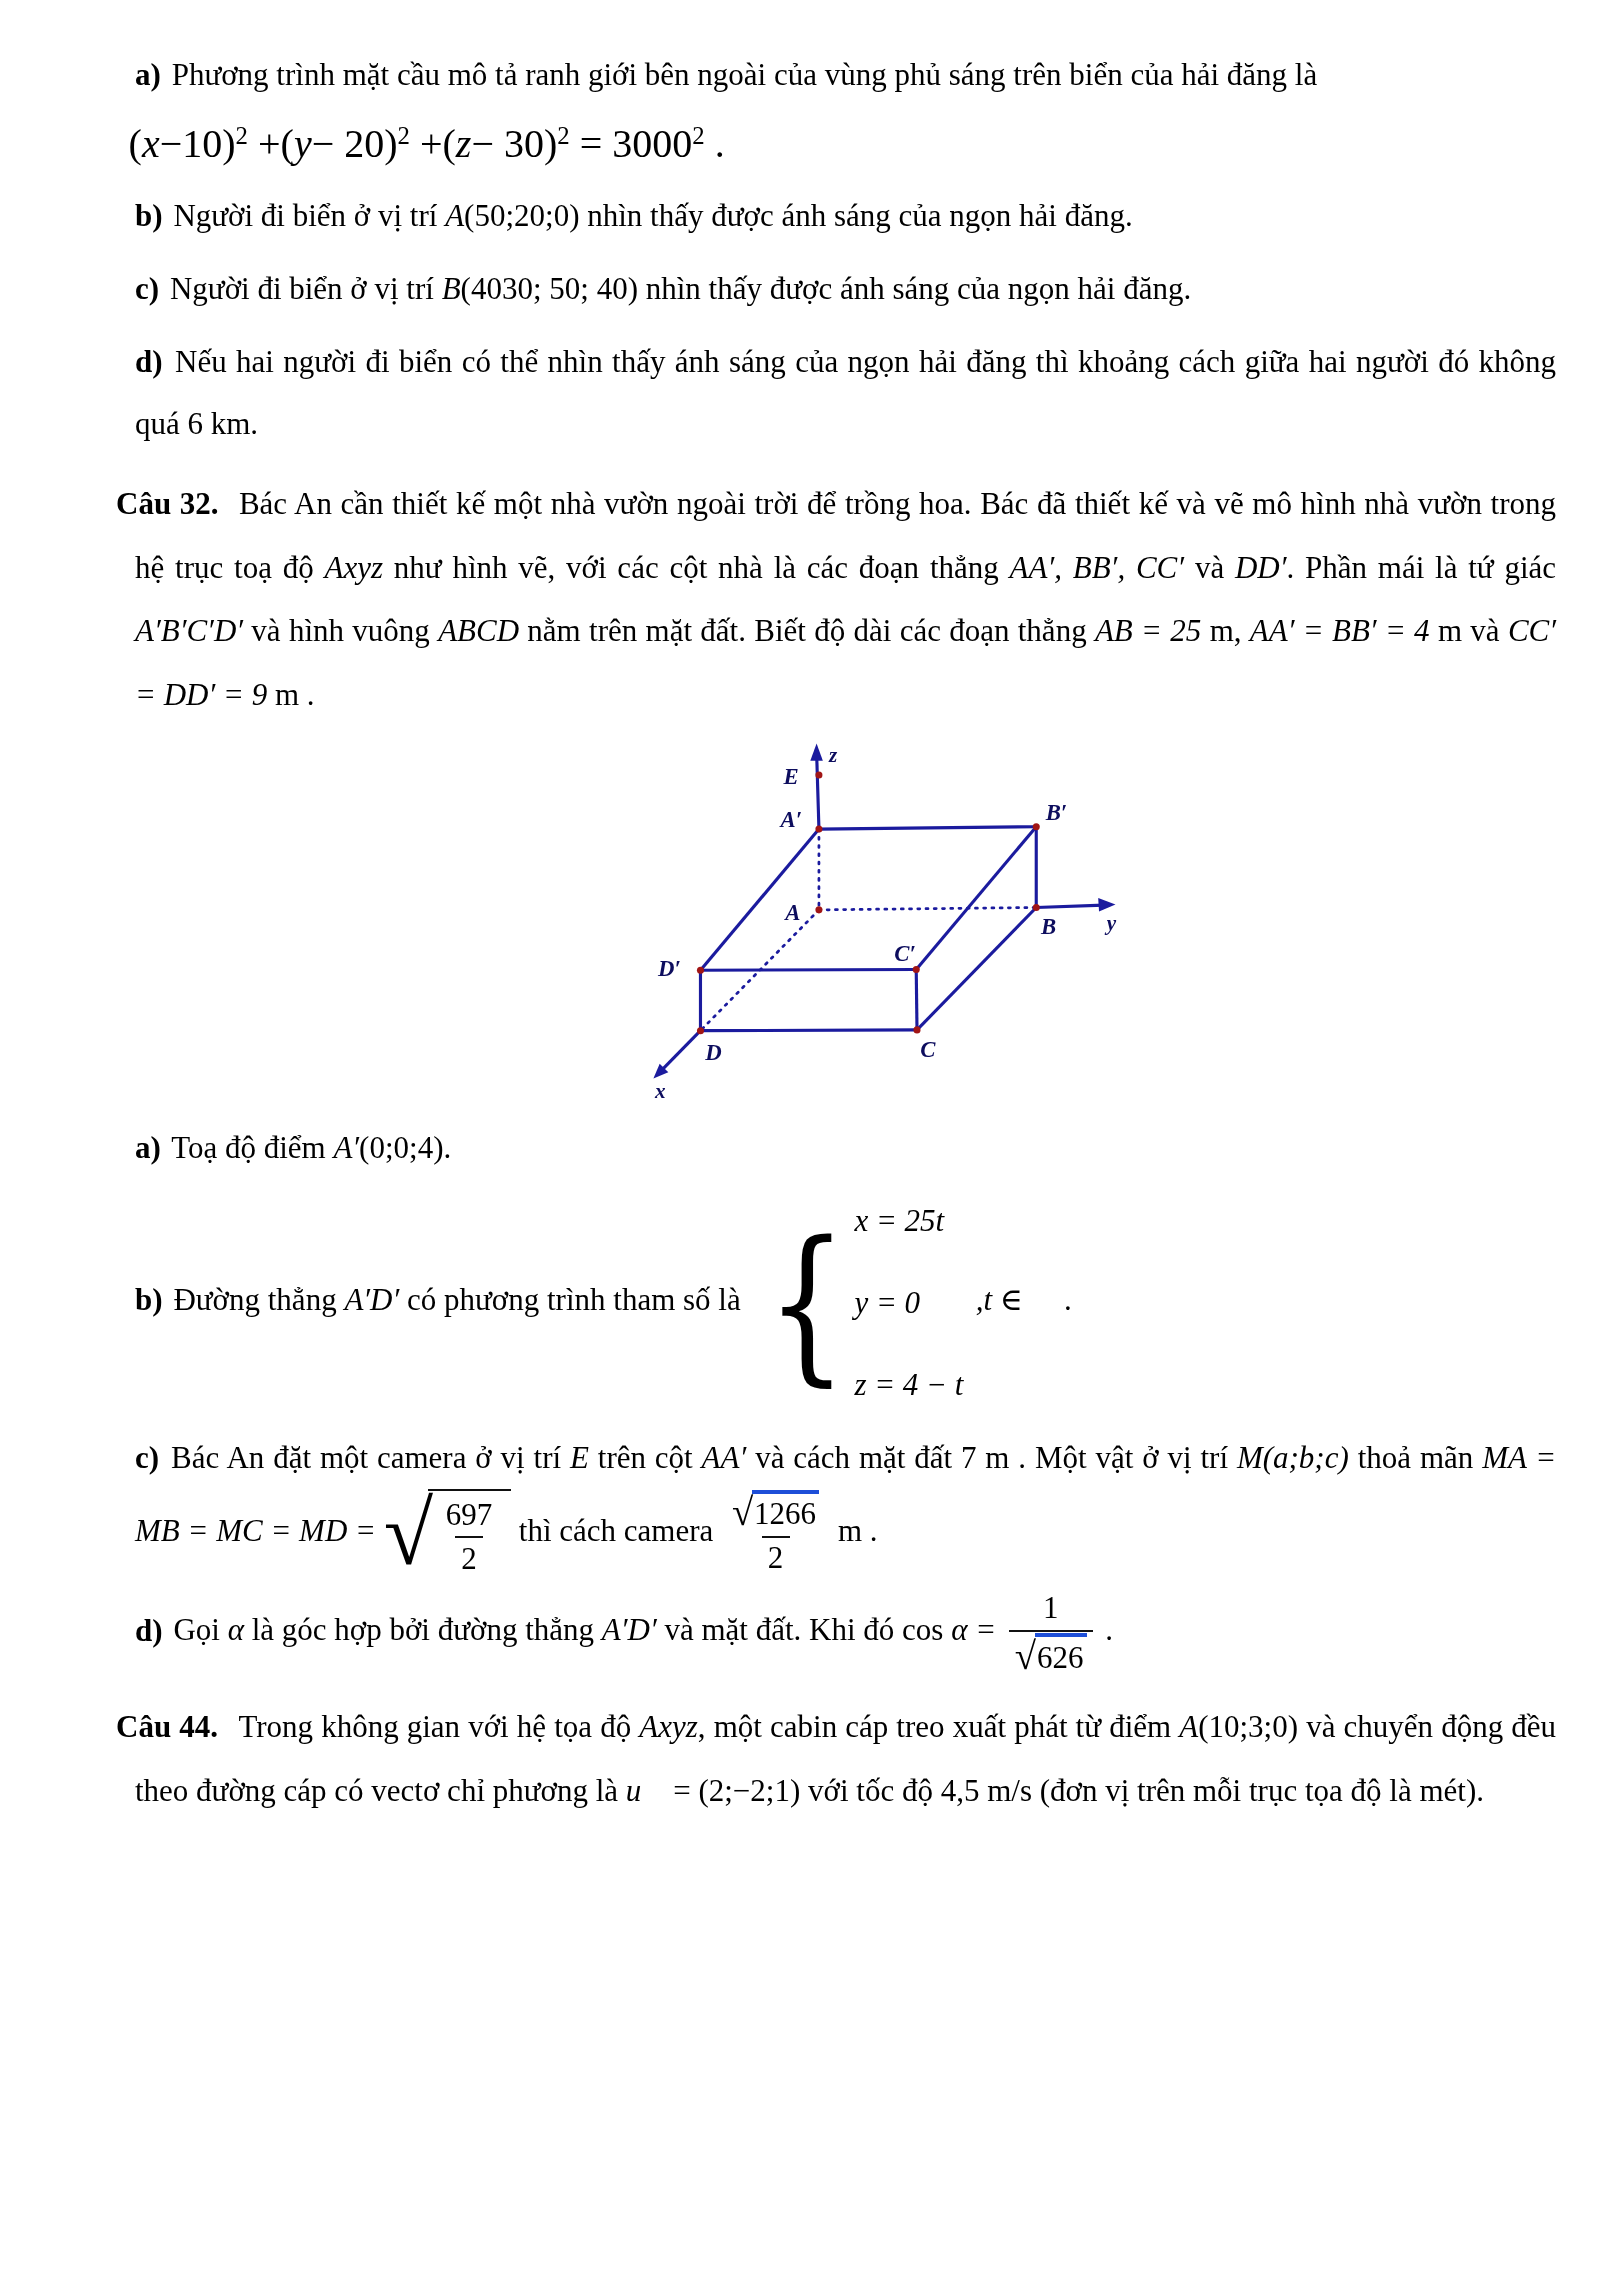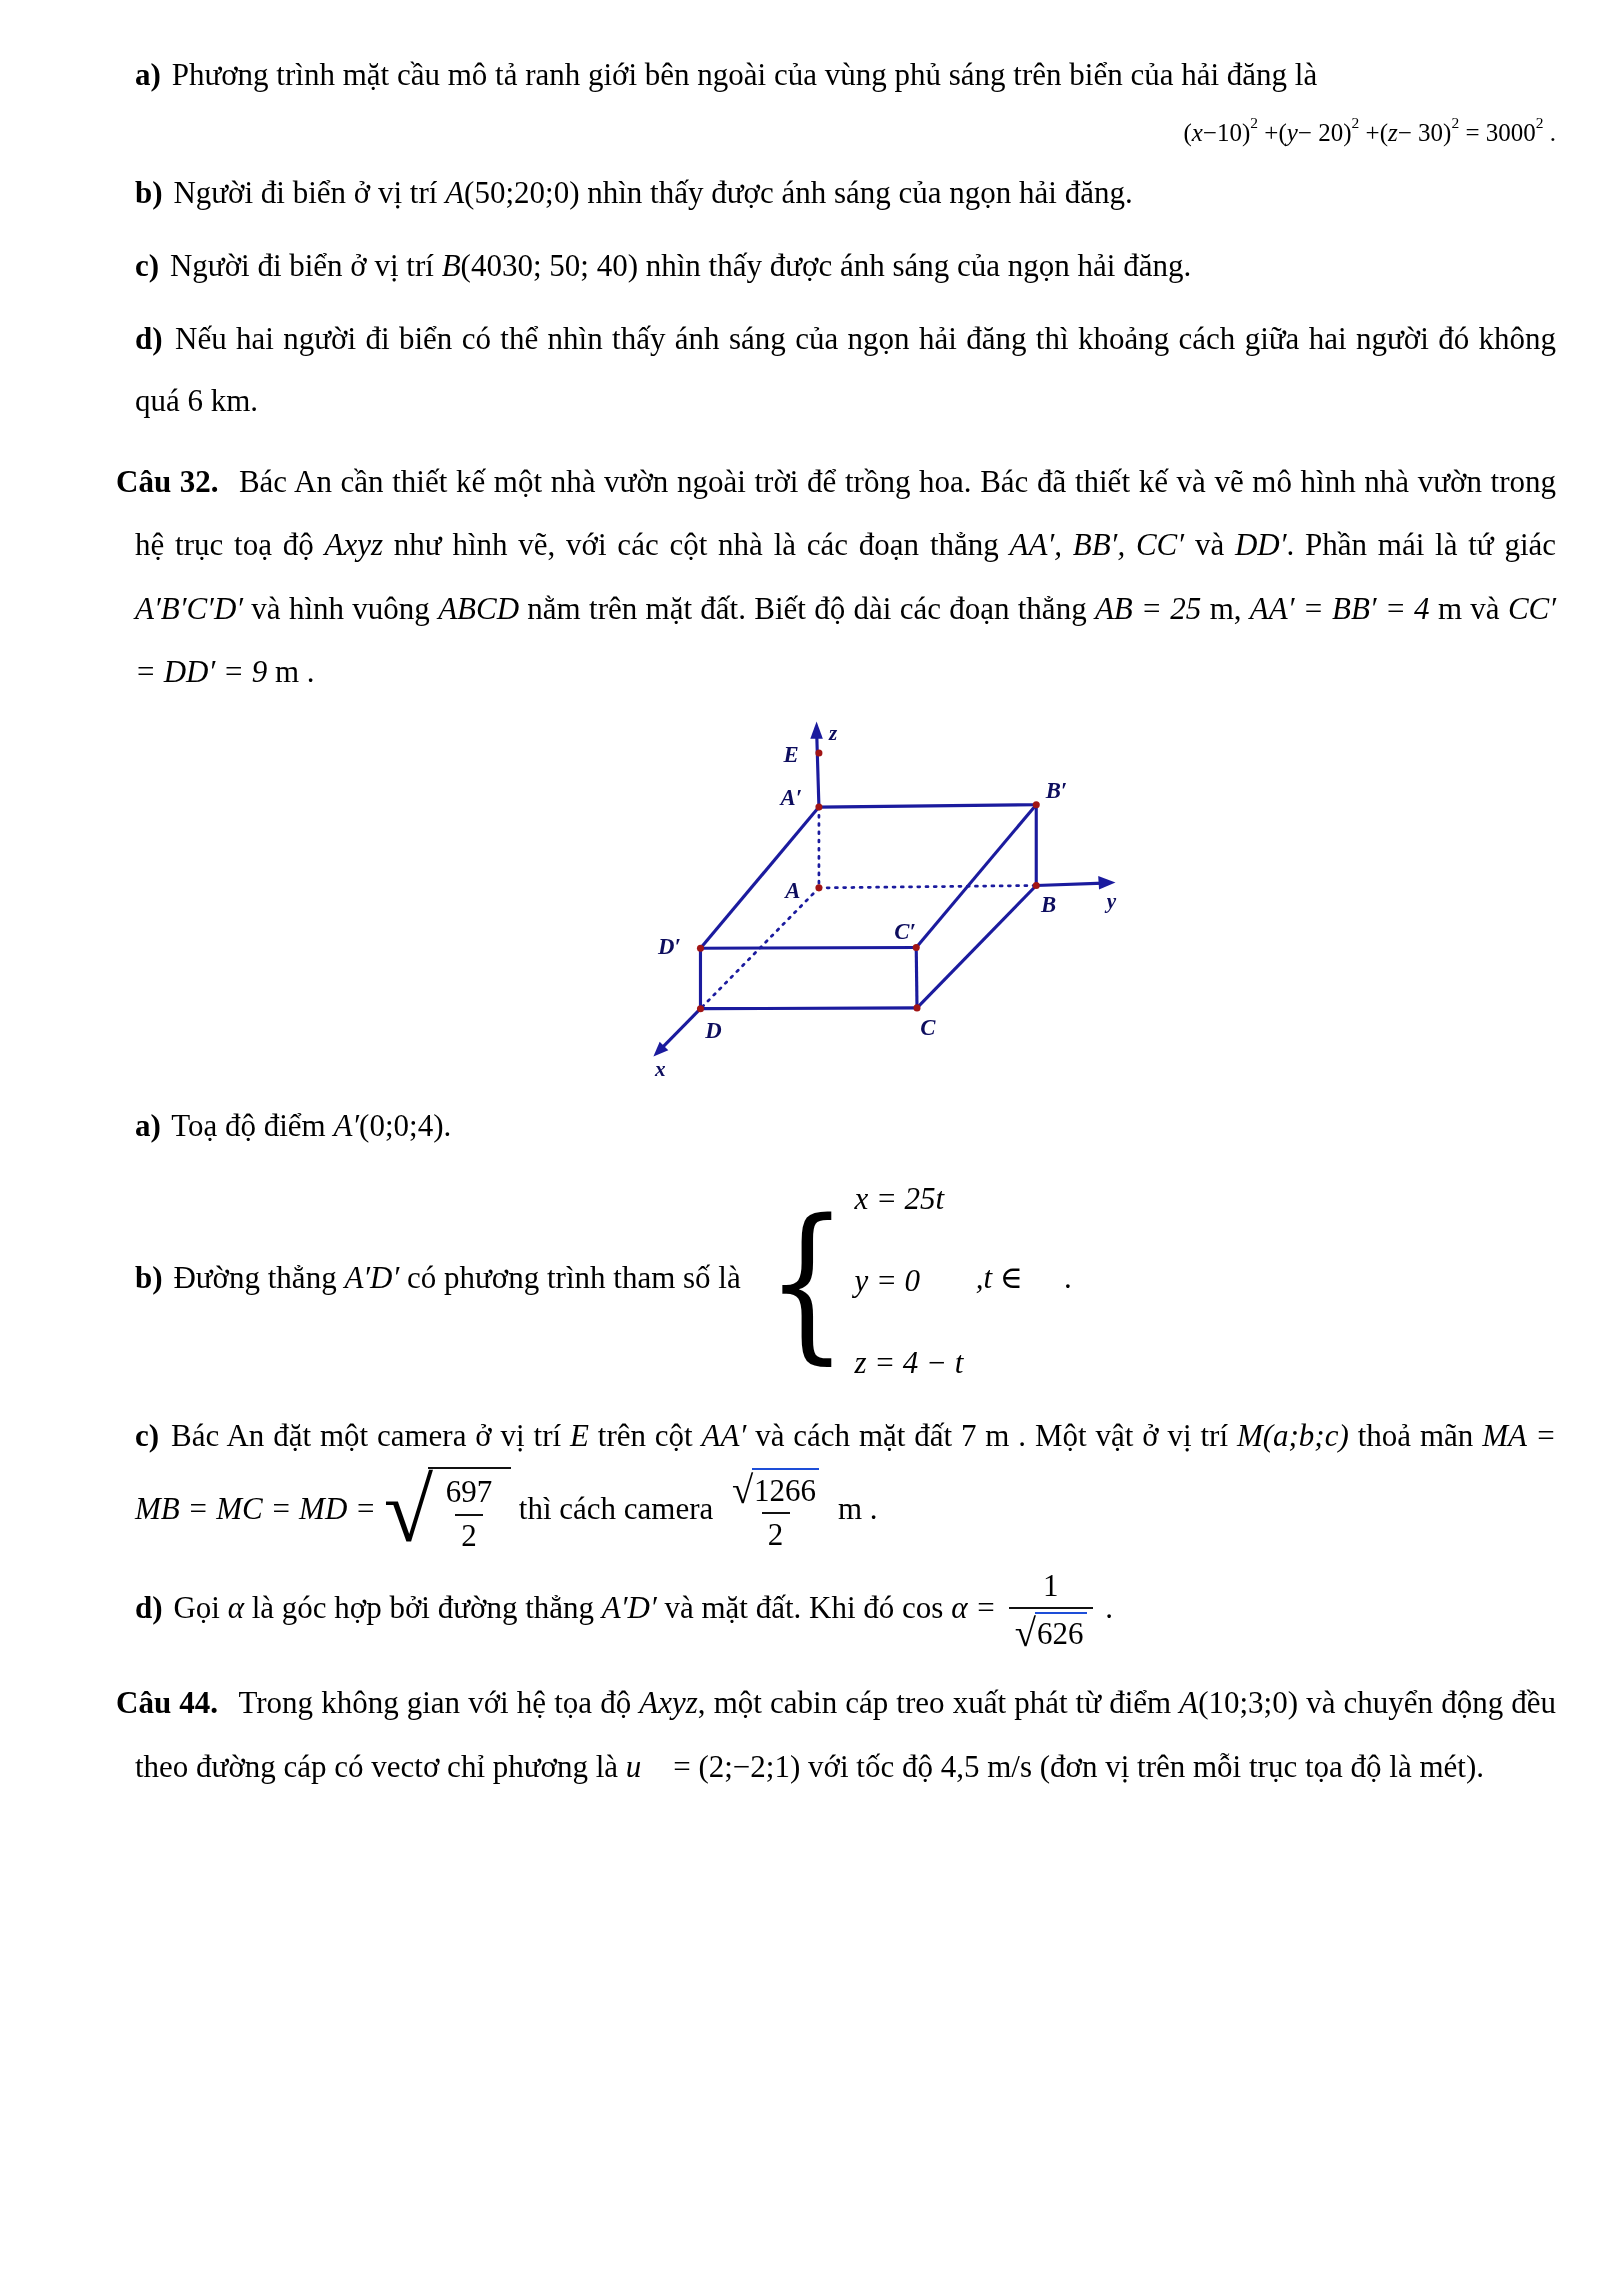--- a/index.html
+++ b/index.html
@@ -13,36 +13,36 @@
   .doc { padding:33px 67px 0 116px; }
   .item { padding-left:19px; margin-top:11px; line-height:2.0; text-align:justify; }
   .qblock { margin-top:17.3px; }
   .qpara { padding-left:19px; text-indent:-19px; line-height:2.05; text-align:justify; }
   .qnum { font-weight:bold; margin-right:20.4px; }
   .lab { font-weight:bold; margin-right:3.1px; }
   .m { font-style:italic; }
   sup.e { font-size:0.62em; vertical-align:12.6px; line-height:0; }
 
   
-  .eqline { padding-left:12.6px; margin-top:7.9px; line-height:1.5; font-size:25px;text-align:right; }
+  .eqline { padding-left:12.6px; margin-top:7.9px; line-height:1.5; font-size:40px; }
 
   
   .frac { display:inline-flex; flex-direction:column; align-items:center;
           vertical-align:middle; margin:0 4.7px; line-height:1.25; text-align:center; }
   .frac .num { padding:0 6.3px 1.6px; }
   .frac .den { border-top:2.4px solid #111; padding:1.6px 6.3px 0; }
 
   
   .sqrt { display:inline-flex; align-items:center; vertical-align:middle; white-space:nowrap; }
   .sqrt .rsign { font-style:normal; line-height:0; }
   .sqrt .rbody { border-top:2.4px solid #111; }
   .sqrt.big .rsign { font-size:2.9em; margin-right:-4.7px; }
   .sqrt.big .rbody { padding:4.7px 7.9px 0 6.3px;font-family:Liberation Serif, serif; }
   .sqrt.sm .rsign { font-size:1.25em; margin-right:-1.6px; }
-  .sqrt.sm .rbody { border-top:2px solid #1d4ed8; padding:1.6px 3.1px 0 2.4px; }
+  .sqrt.sm .rbody { border-top:4px solid #1d4ed8; padding:1.6px 3.1px 0 2.4px; }
 
   
   .sys { display:inline-flex; align-items:center; vertical-align:middle; margin:0 4.7px; }
   .sys .brace { font-size:169px; font-weight:300; line-height:0; transform:scaleX(.75);
                 font-family:"DejaVu Serif",serif; margin-right:-6.3px; }
   .syslines { display:inline-flex; flex-direction:column; gap:20px; }
   .blankgap { display:inline-block; width:41px; }
 
   
   .figure { position:relative; height:375px; margin:4.7px 0 3.1px; }

